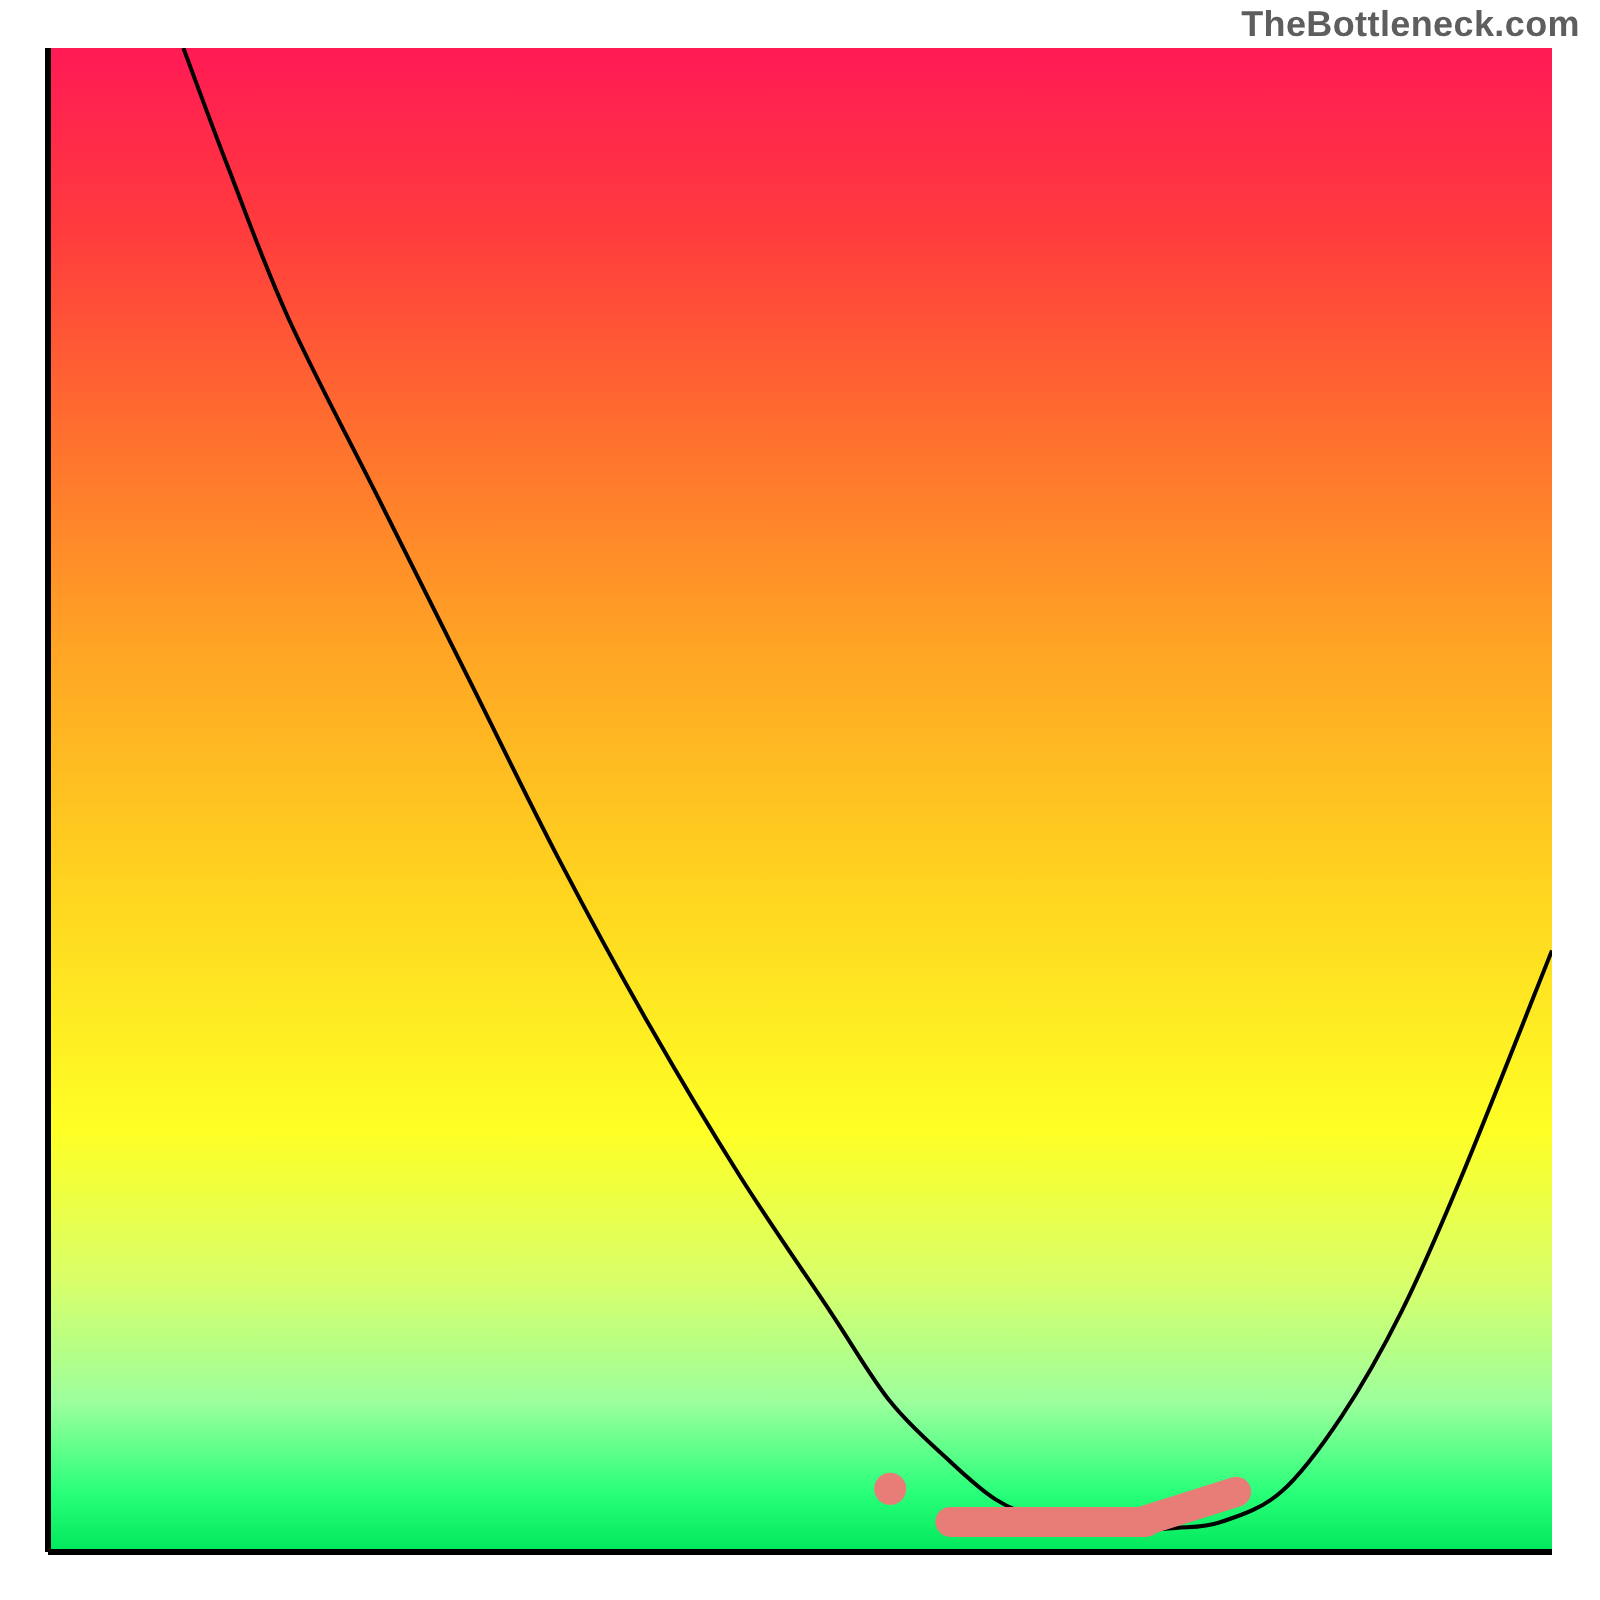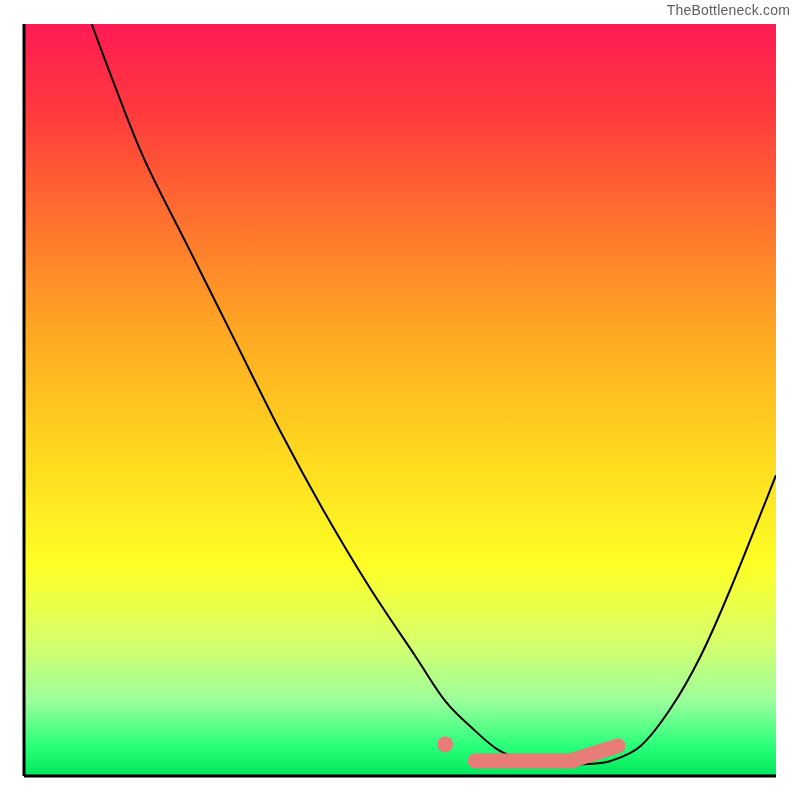--- a/index.html
+++ b/index.html
@@ -54,23 +54,23 @@
   svg.curve {
     position: absolute;
     left: 0;
     top: 0;
   }
   .watermark {
     position: absolute;
     top: 2px;
     right: 10px;
     color: #5e5e5e;
-    font-size: 14px;
+    font-size: 18px;
     letter-spacing: 0.2px;
-    font-weight: 400;
+    font-weight: 700;
     user-select: none;
   }
 </style>
 </head>
 <body>
 
 <div class="frame">
 
   <div class="watermark">TheBottleneck.com</div>
 

